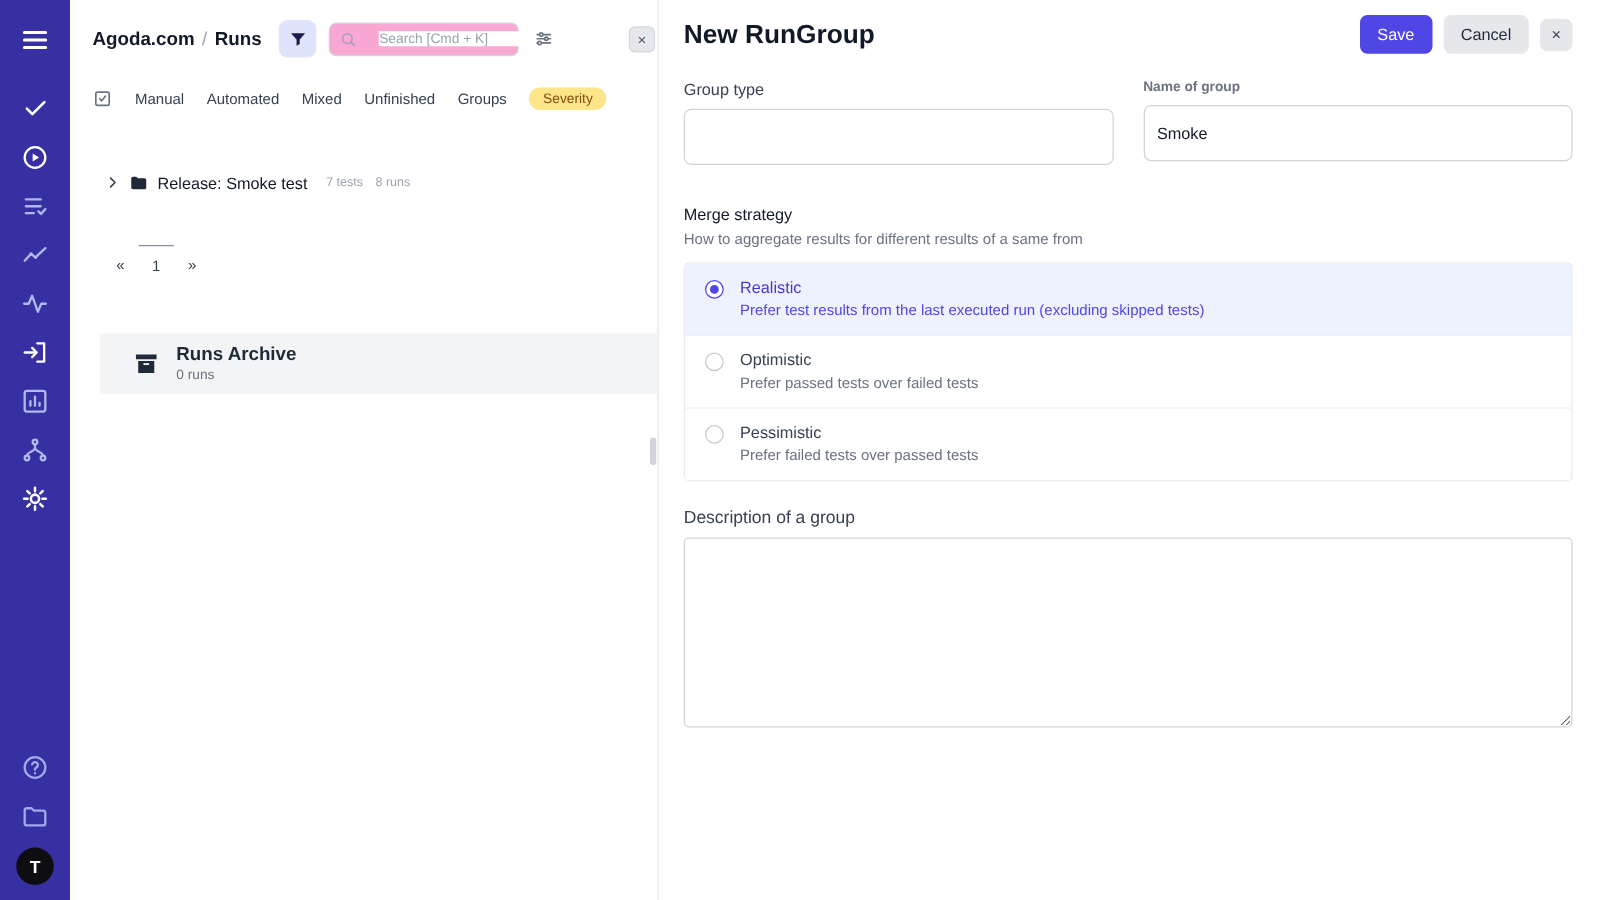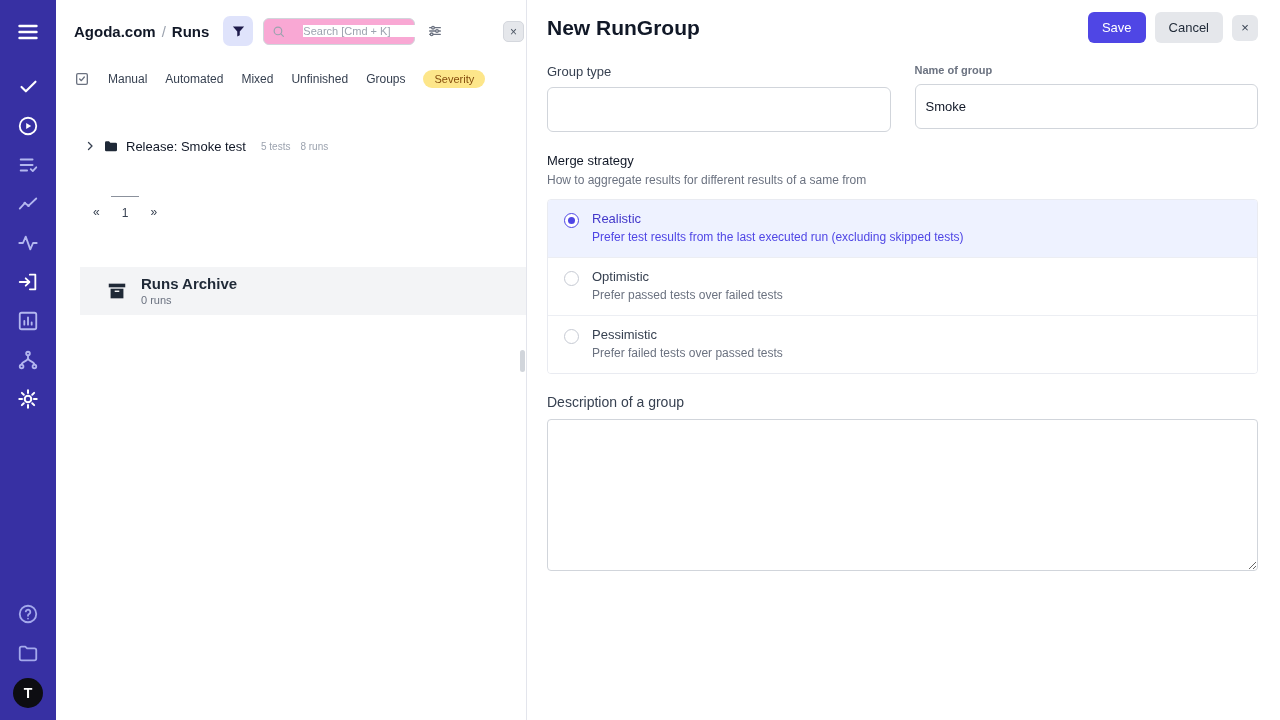--- a/index.html
+++ b/index.html
@@ -56,21 +56,21 @@
   .btn-save { background:#4f46e5; color:#fff; }
   .btn-cancel { background:#e5e7eb; color:#1f2937; margin-left:9px; }
   .btn-close { width:26px; height:26px; background:#e5e7eb; border:none; border-radius:6px; margin-left:9px; color:#374151; font-size:13px; display:flex; align-items:center; justify-content:center; cursor:pointer; }
 
   .fields-row { display:flex; gap:24px; margin-top:21px; }
   .field { flex:1; }
   .field-label { font-size:13px; color:#374151; margin-bottom:8px; }
   .field-label.small { font-size:11px; color:#6b7280;font-weight:bold; }
   .text-input { width:100%; height:45px; border:1px solid #d1d5db; border-radius:6px; padding:0 10px; font-size:13px; color:#111827; font-family:"Liberation Sans",sans-serif; outline:none; }
 
-  .merge-section { margin-top:21px; }
+  .merge-section { margin-top:32px; }
   .merge-label { font-size:13px; font-weight:500; color:#111827; }
   .merge-hint { font-size:12px; color:#6b7280; margin-top:5px; }
   .option-list { margin-top:12px; border:1px solid #e9ebf1; border-radius:4px; overflow:hidden; }
   .option-row { display:flex; align-items:flex-start; gap:13px; padding:11px 16px 13px; background:#fff; border-bottom:1px solid #eceef3; cursor:pointer; }
   .option-row:last-child { border-bottom:none; }
   .option-row.selected { background:#eef2ff; }
   .radio { width:15px; height:15px; border-radius:50%; border:1px solid #c6cad3; background:#fff; margin-top:2px; flex-shrink:0; display:flex; align-items:center; justify-content:center; }
   .selected .radio { border:1.5px solid #4f46e5; }
   .radio-dot { width:7px; height:7px; border-radius:50%; background:transparent; }
   .selected .radio-dot { background:#4f46e5; }
@@ -249,21 +249,21 @@
           <path d="M9 5l7 7-7 7"></path>
         </svg>
     </span>
     <span class="tree-folder">
       <svg width="16" height="16" viewBox="0 0 24 24" fill="currentColor">
           <path d="M3 7a2 2 0 0 1 2-2h4l2 2h8a2 2 0 0 1 2 2v9a2 2 0 0 1-2 2H5a2 2 0 0 1-2-2z"></path>
         </svg>
     </span>
     <span>Release: Smoke test</span>
     <span class="tree-counts">
-      <span>5 tests</span>
+      <span>7 tests</span>
       <span>8 runs</span>
     </span>
   </div>
 
   <div class="pagination">
     <span class="page-btn">«</span>
     <span class="page-num">1</span>
     <span class="page-btn">»</span>
   </div>
 

